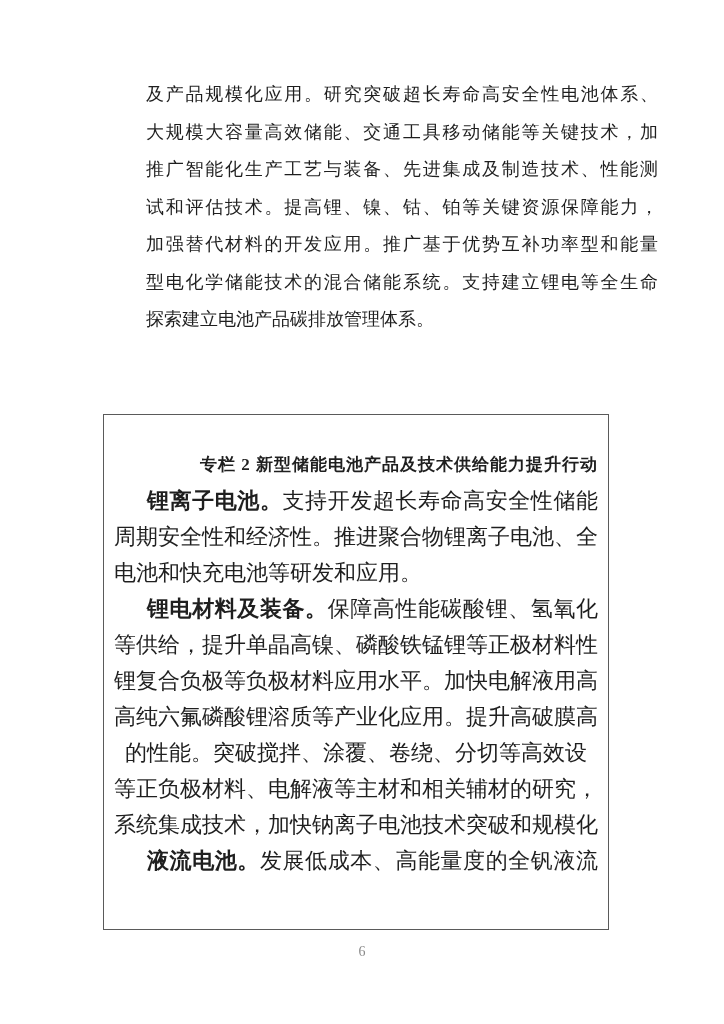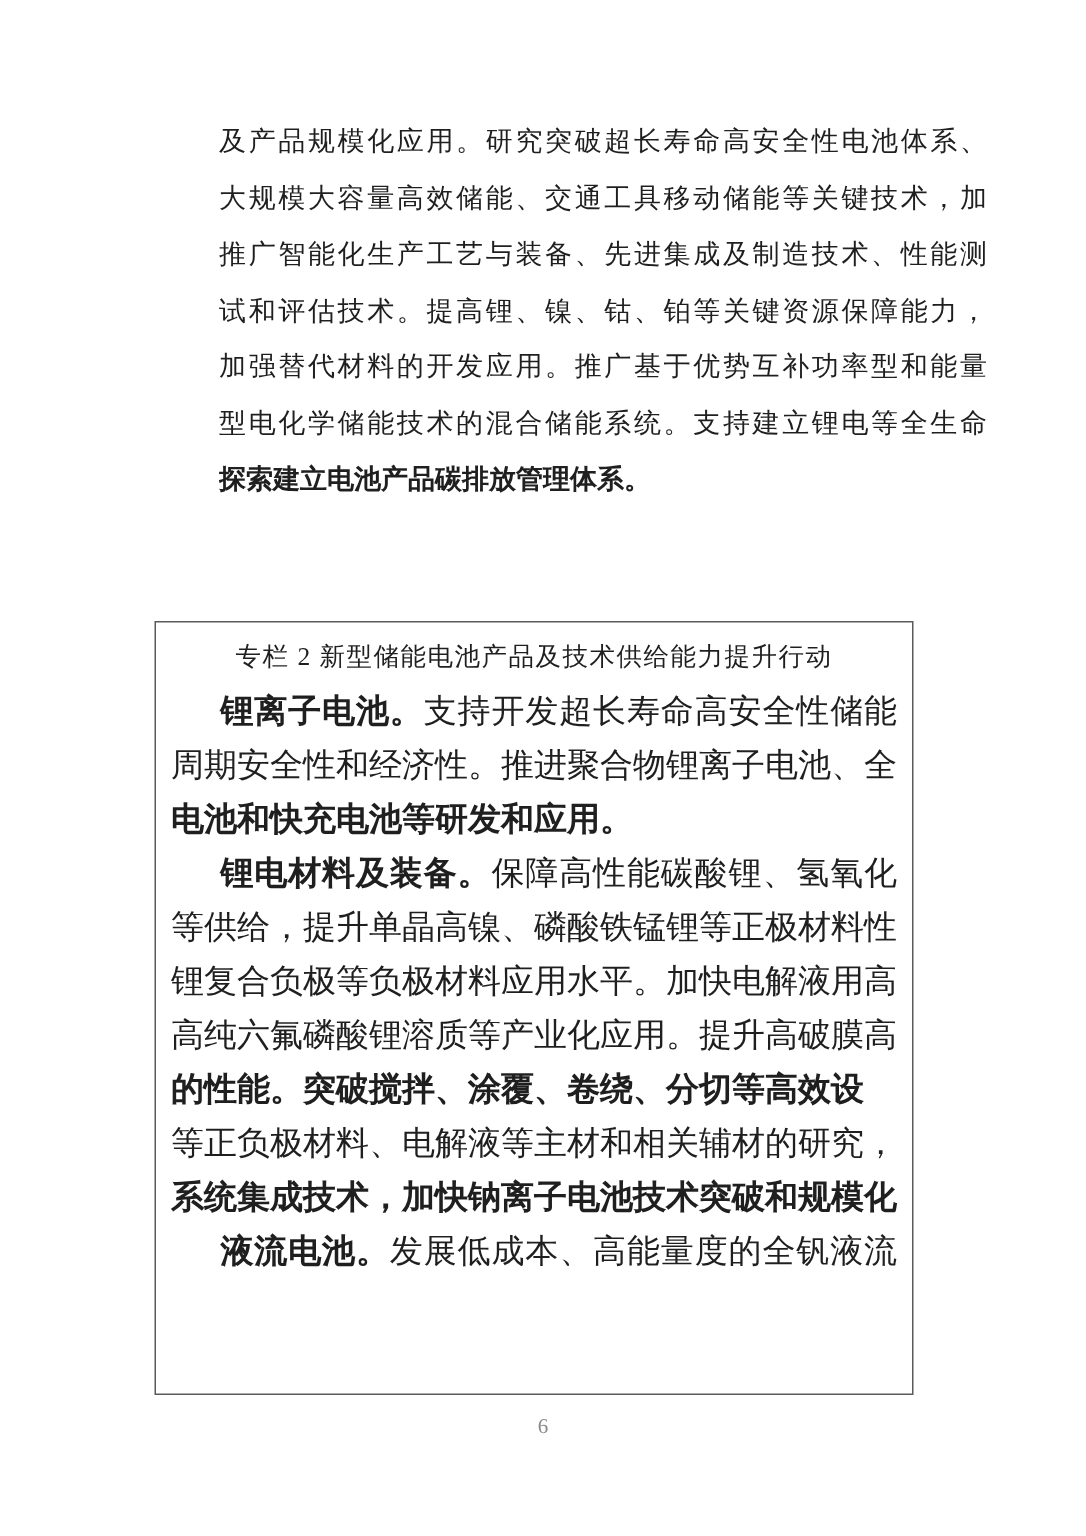--- a/index.html
+++ b/index.html
@@ -41,33 +41,33 @@
     line-height: 36px;
     height: 36px;
     overflow: hidden;
   }
   .line.just {
     text-align: justify;
     text-align-last: justify;
     text-justify: inter-character;
   }
   .line.last {
-    text-align: left;
+    text-align: center;
     text-align-last: left;
-    font-weight: bold;
   }
   .line.ind { text-indent: 33px; }
   .line .lead { font-weight: bold; }
   #box-title {
     font-size: 17px;
-    font-weight: normal;
+    font-weight: bold;
     line-height: 36px;
     height: 36px;
-    text-align: center;
+    text-align: right;
     letter-spacing: 1px;
+    margin-top: 27px;
   }
   #page-number {
     position: absolute;
     left: 0; top: 942px; width: 724px;
     text-align: center;
     font-size: 14px;
     color: #8a8a8a;
     line-height: 20px;
   }
 </style>

